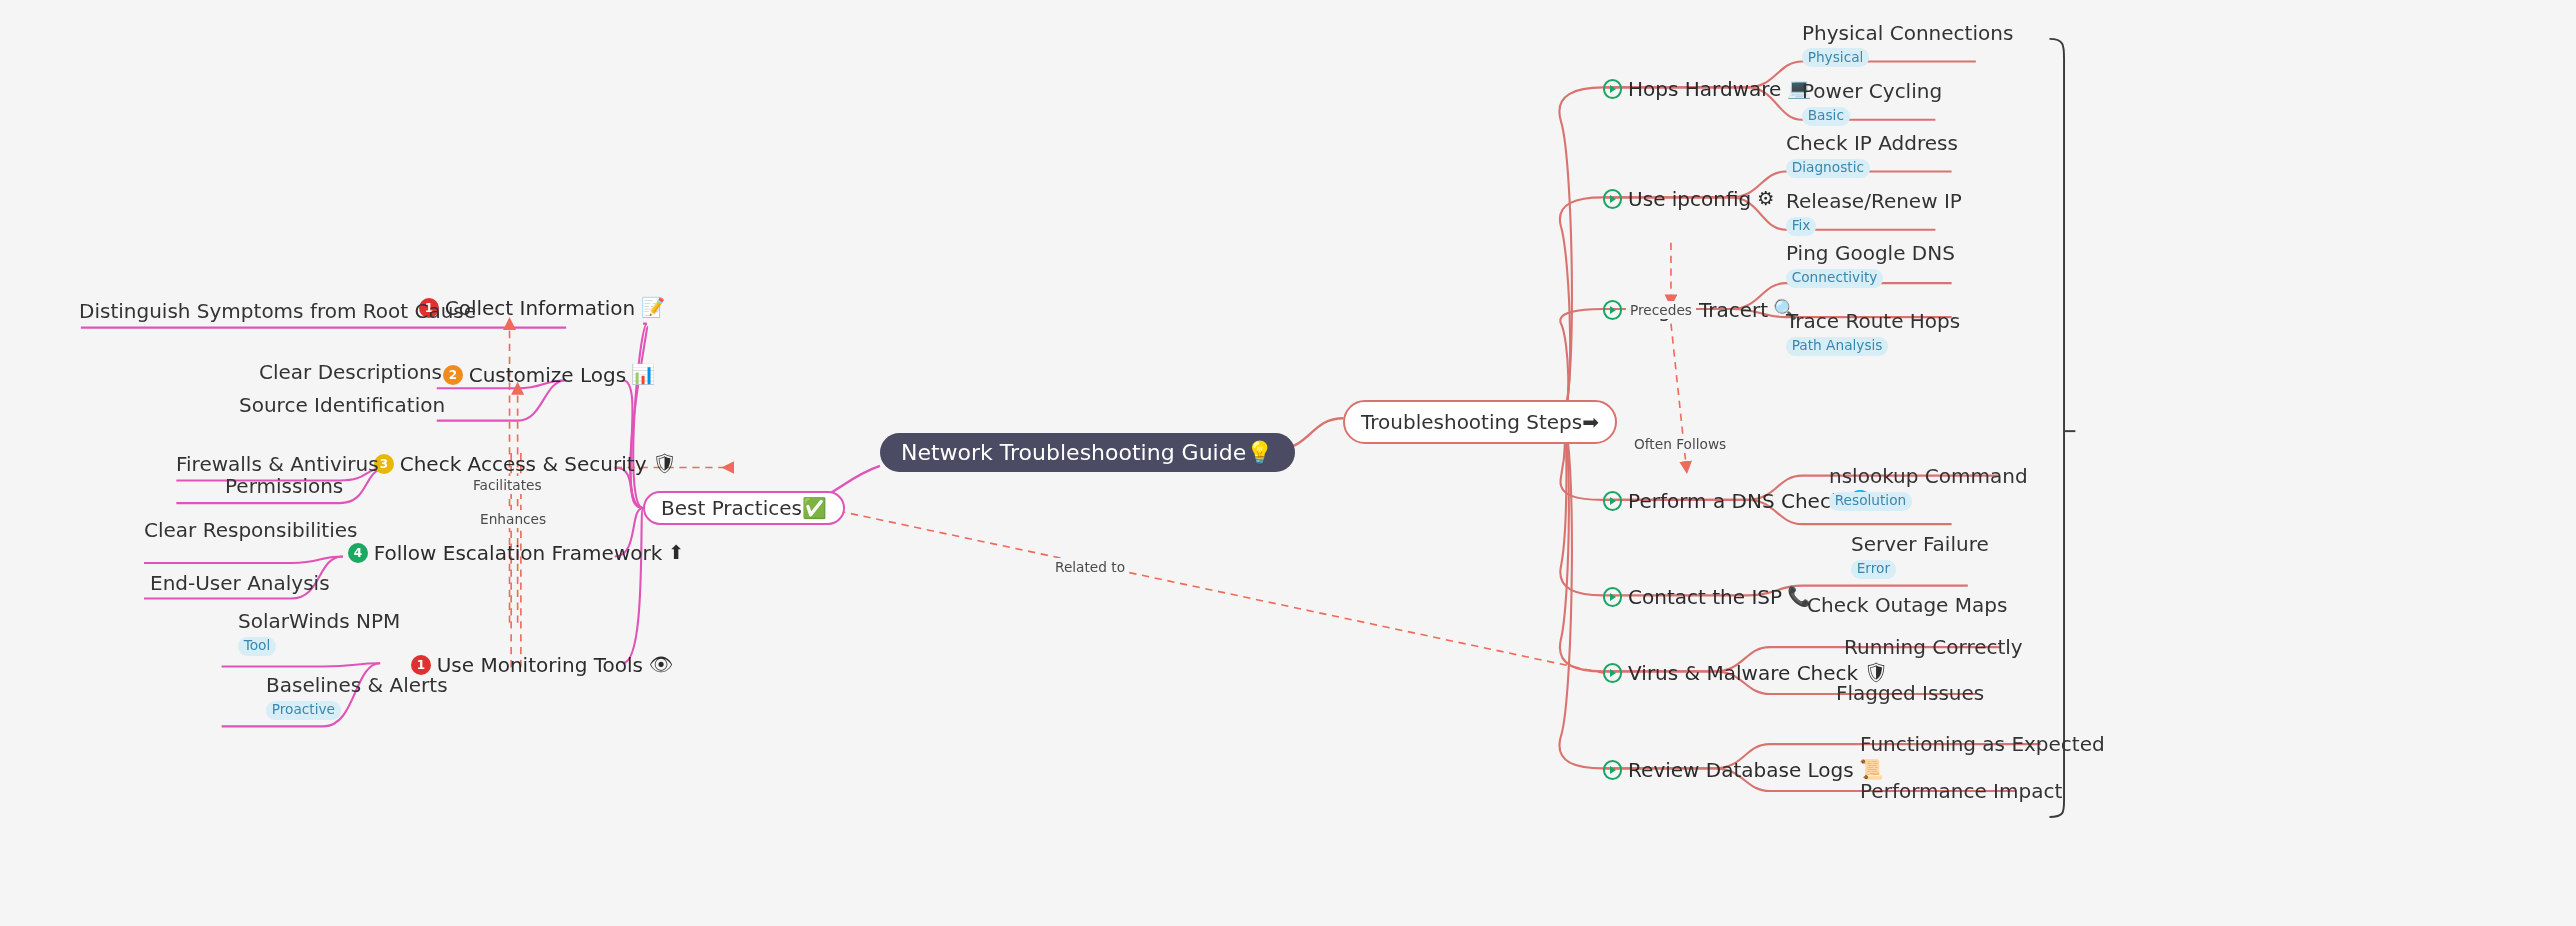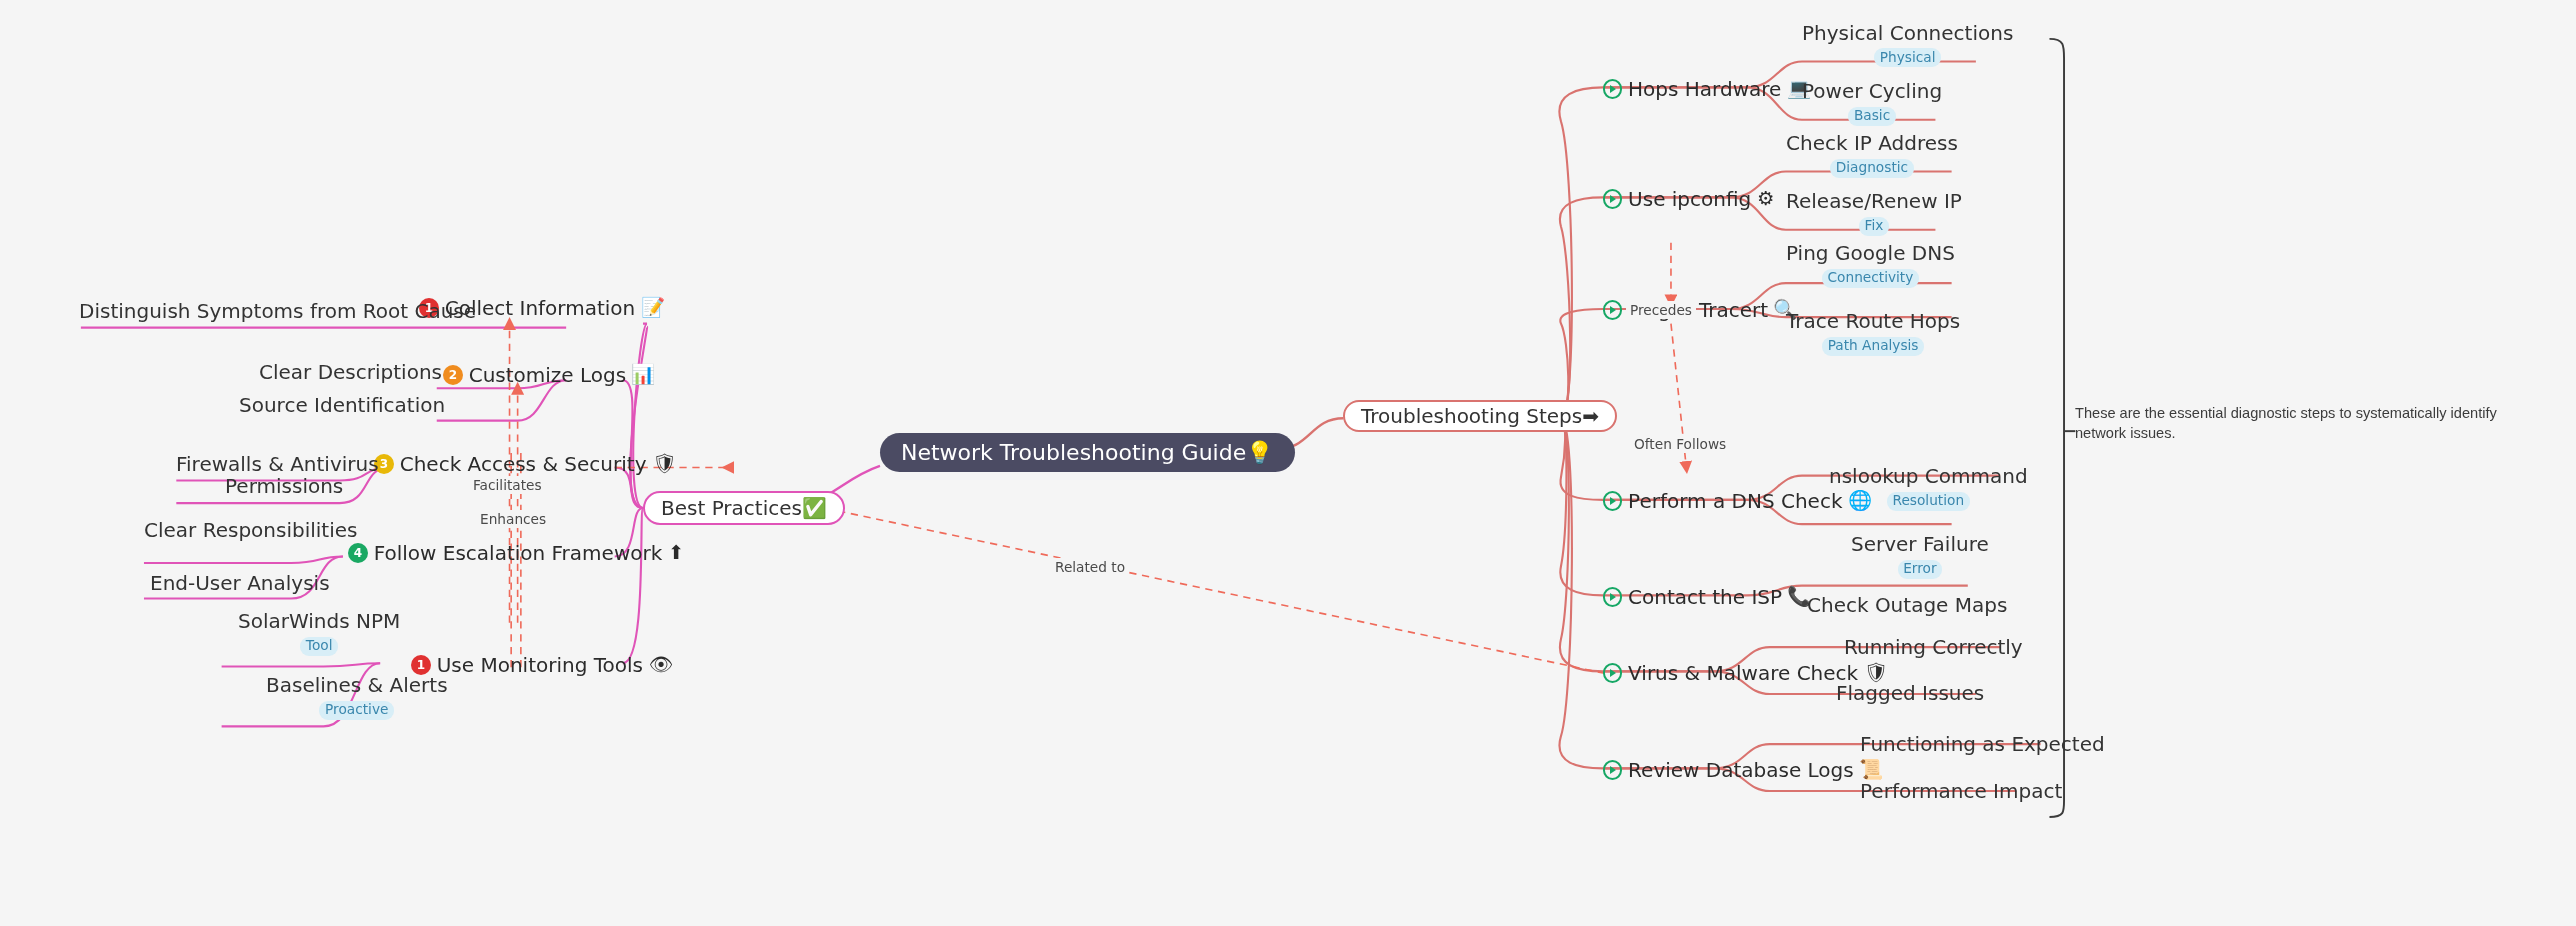--- a/index.html
+++ b/index.html
@@ -7,21 +7,21 @@
     width:2576px;height:927px;
     background:#f5f5f5;
     font-family:"DejaVu Sans", sans-serif;
     overflow:hidden;
     position:relative;
   }
   #canvas{position:absolute;inset:0;width:2576px;height:927px;}
   svg.edges{position:absolute;left:0;top:0;width:2576px;height:927px;pointer-events:none;}
 
   
-  .node{position:absolute;white-space:nowrap;text-align:center;}
+  .node{position:absolute;white-space:nowrap;}
 
   .leaf{color:#333333;font-size:20px;line-height:1;}
   .leaf .ltxt{display:block;}
   .tag{
     display:inline-block;
     margin-top:5.7px;
     background:#d8eef7;
     color:#3a87ad;
     font-size:13.7px;
     padding:1.6px 5.7px;
@@ -69,21 +69,21 @@
     white-space:nowrap;
     box-sizing:border-box;
   }
   #root-node{
     background:#4b4b63;color:#ffffff;border:none;
     padding:0 21px;height:39px;font-size:22px;
     left:880px;top:433px;
   }
   #node-troubleshooting{
     border:2.4px solid #d9736f;color:#333333;
-    padding:0 16px;height:32px;
+    padding:0 16px;height:44px;
     left:1343px;top:400px;
   }
   #node-bestpractices{
     border:2.4px solid #e054b8;color:#333333;
     padding:0 16px;height:34px;
     left:643px;top:491px;
   }
 
   
   .rel{
@@ -368,16 +368,15 @@
     <span class="ltxt">Baselines &amp; Alerts</span>
     <span class="tag">Proactive</span>
   </div>
 
   <div class="rel" style="left:1626px;top:301px;">Precedes</div>
   <div class="rel" style="left:1630px;top:435px;">Often Follows</div>
   <div class="rel" style="left:469px;top:476px;">Facilitates</div>
   <div class="rel" style="left:476px;top:510px;">Enhances</div>
   <div class="rel" style="left:1051px;top:558px;">Related to</div>
 
-  <div id="side-note">These are the essential diagnostic steps to systematically identify network issues.</div>
 
 </div>
 
 
 </body></html>

